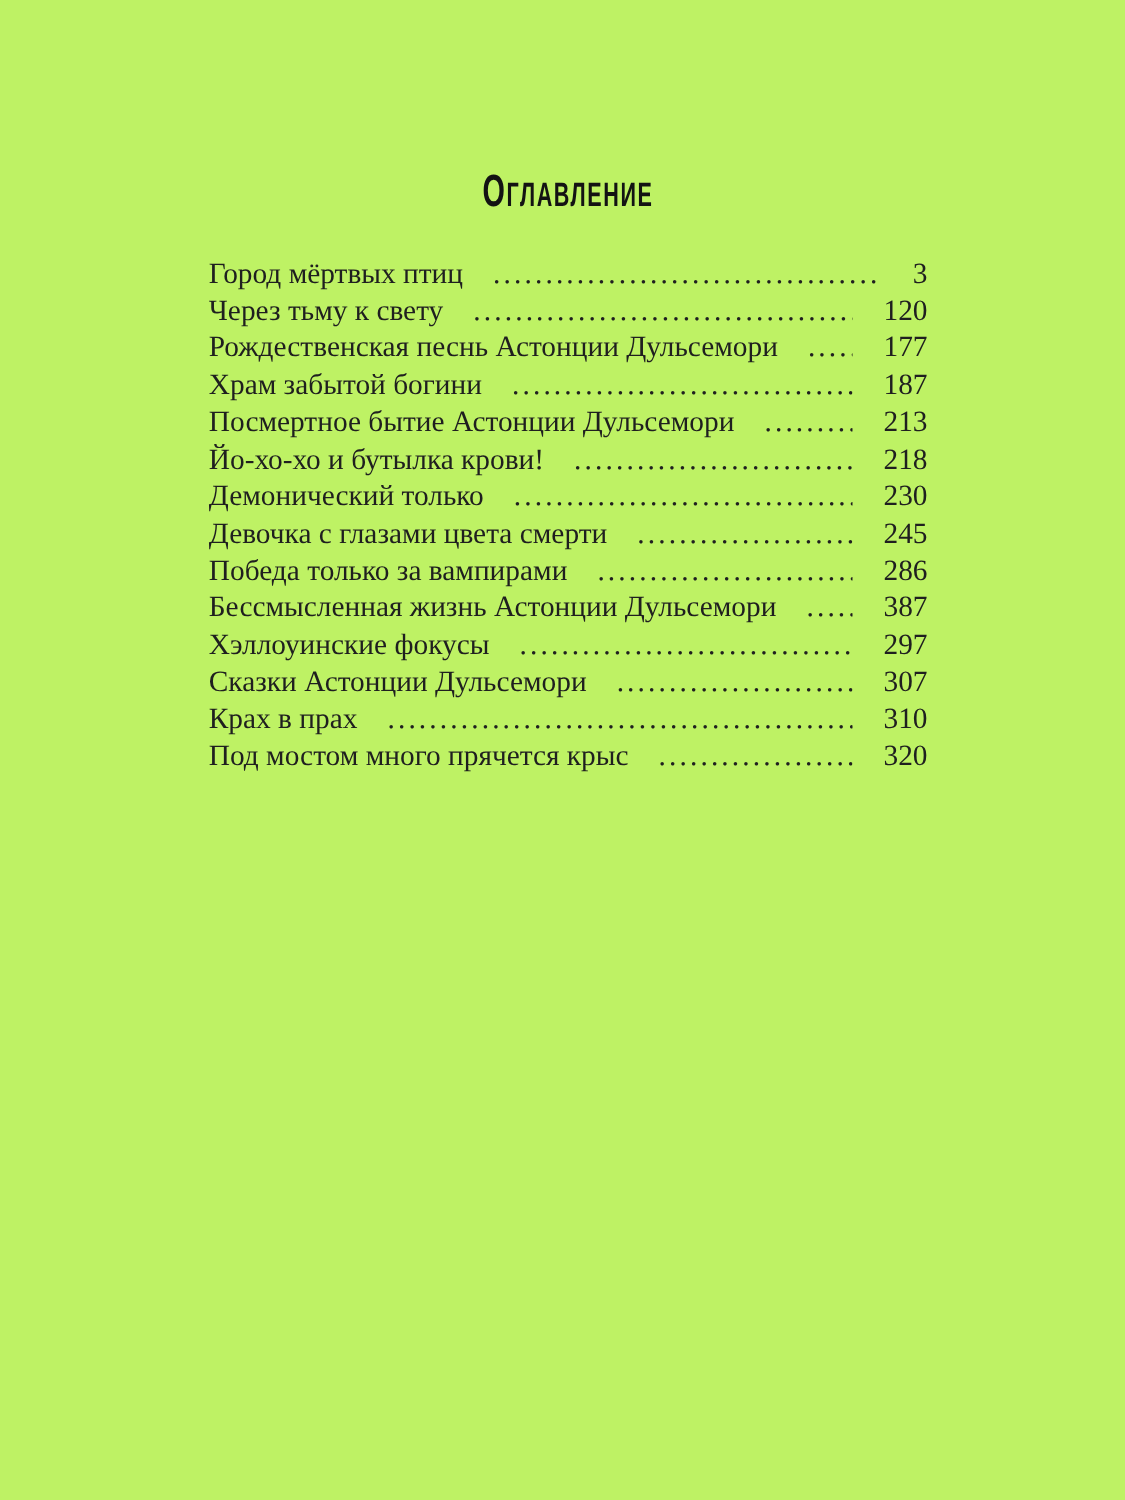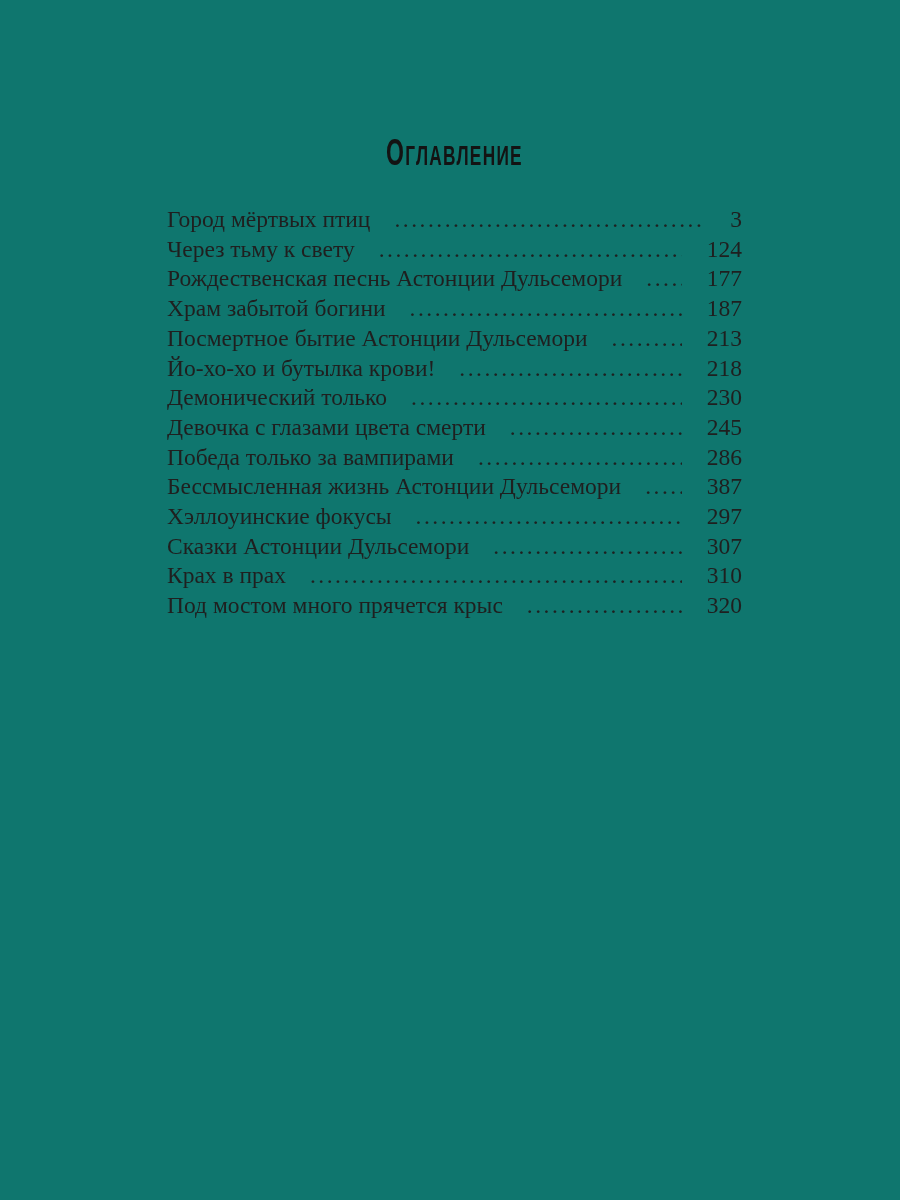--- a/index.html
+++ b/index.html
@@ -10,21 +10,21 @@
   body {
     width: 900px;
     height: 1200px;
     overflow: hidden;
   }
   .page {
     box-sizing: border-box;
     width: 900px;
     height: 1200px;
     padding: 134px 158px 0 167px;
-    background: #0f766e;
+    background: #bef264;
   }
   
   .toc-heading {
     margin: 0 0 30px 0;
     text-align: center;
     font-family: "Liberation Sans", sans-serif;
     font-weight: 700;
     font-size: 27px;
     line-height: 38px;
     letter-spacing: 2px;
@@ -81,21 +81,21 @@
 
     <div class="toc-row">
       <span class="toc-entry-title">Город мёртвых птиц</span>
         <span class="toc-leader"></span>
         <span class="toc-entry-page">3</span>
     </div>
 
     <div class="toc-row">
       <span class="toc-entry-title">Через тьму к свету</span>
         <span class="toc-leader"></span>
-        <span class="toc-entry-page">124</span>
+        <span class="toc-entry-page">120</span>
     </div>
 
     <div class="toc-row">
       <span class="toc-entry-title">Рождественская песнь Астонции Дульсемори</span>
         <span class="toc-leader"></span>
         <span class="toc-entry-page">177</span>
     </div>
 
     <div class="toc-row">
       <span class="toc-entry-title">Храм забытой богини</span>

